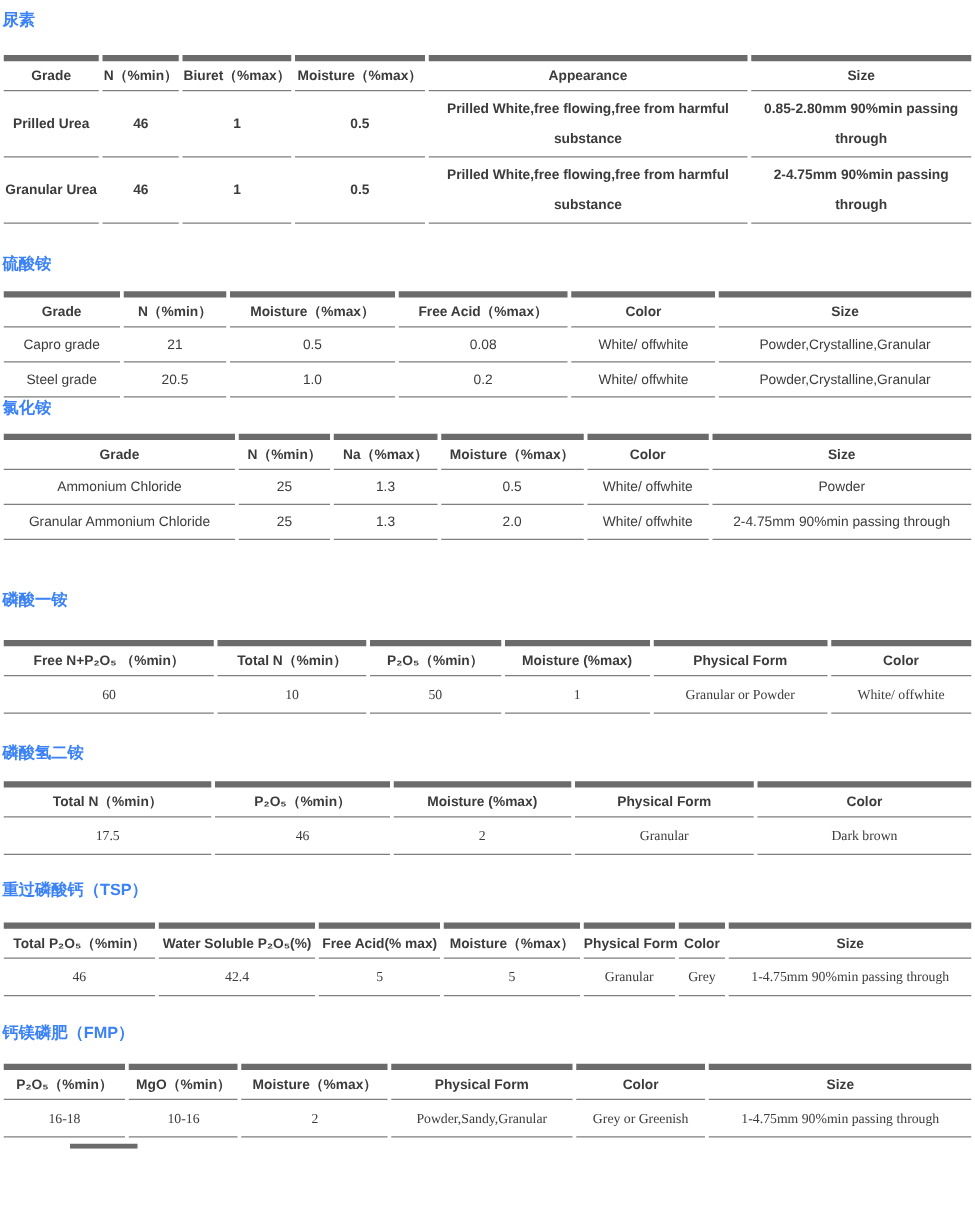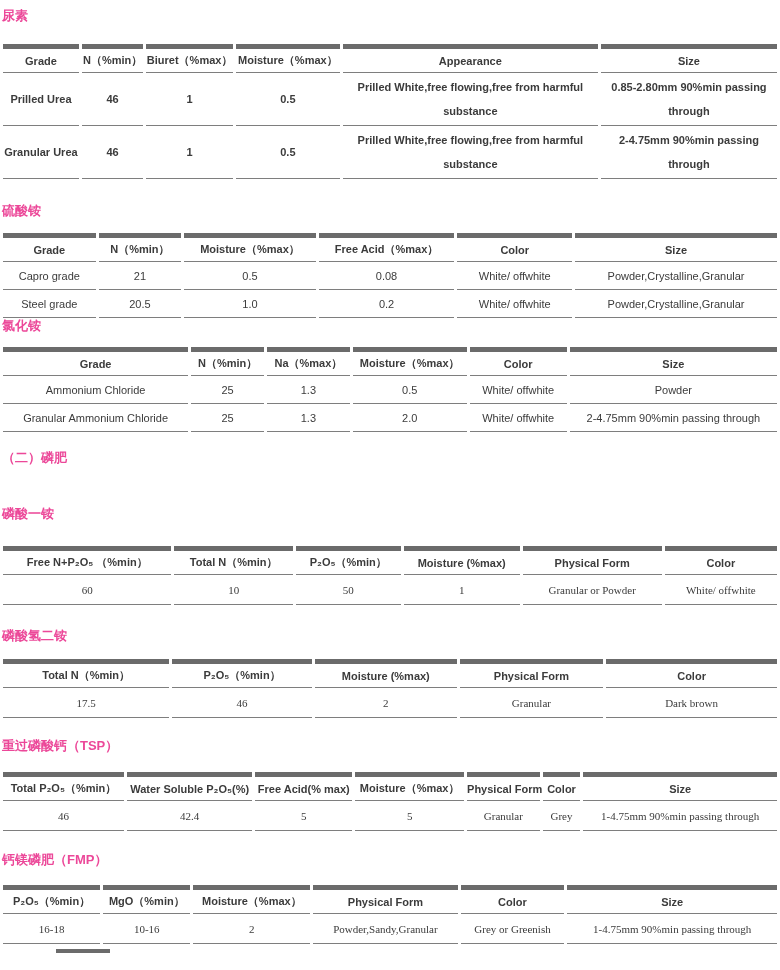--- a/index.html
+++ b/index.html
@@ -5,21 +5,21 @@
   html,body { margin:0; padding:0; background:#ffffff; }
   body {
     width:780px;
     font-family:"Liberation Sans", sans-serif;
     color:#3b3b3b;
   }
   .sec-heading {
     font-weight:bold;
     font-size:13px;
     line-height:16px;
-    color:#ec4899;
+    color:#3b82f6;
     margin-left:2px;
   }
   table.spec {
     width:100%;
     border-collapse:separate;
     border-spacing:3px 0;
     table-layout:fixed;
   }
   table.spec th {
     border-top:5px solid #6b6b6b;
@@ -188,21 +188,20 @@
         <td>Granular Ammonium Chloride</td>
         <td>25</td>
         <td>1.3</td>
         <td>2.0</td>
         <td>White/ offwhite</td>
         <td>2-4.75mm 90%min passing through</td>
       </tr>
     </tbody>
   </table>
 
-  <div class="sec-heading mh4">（二）磷肥</div>
 
   <div class="sec-heading mh5">磷酸一铵</div>
   <table class="spec t4 t47">
     <colgroup>
       <col style="width:22.2%">
         <col style="width:15.6%">
         <col style="width:13.8%">
       <col style="width:15.3%">
         <col style="width:18.3%">
         <col style="width:14.8%">

